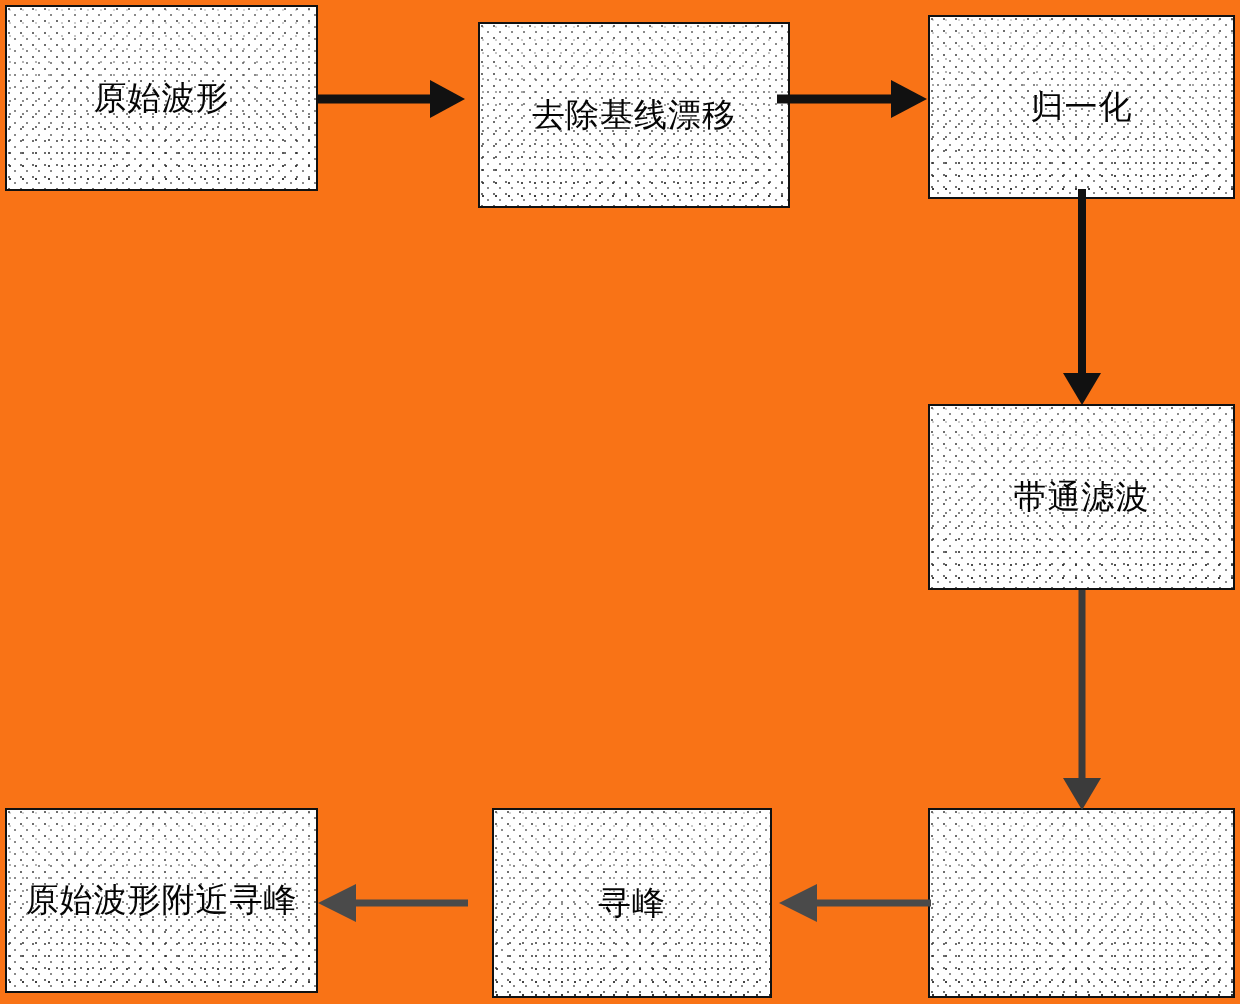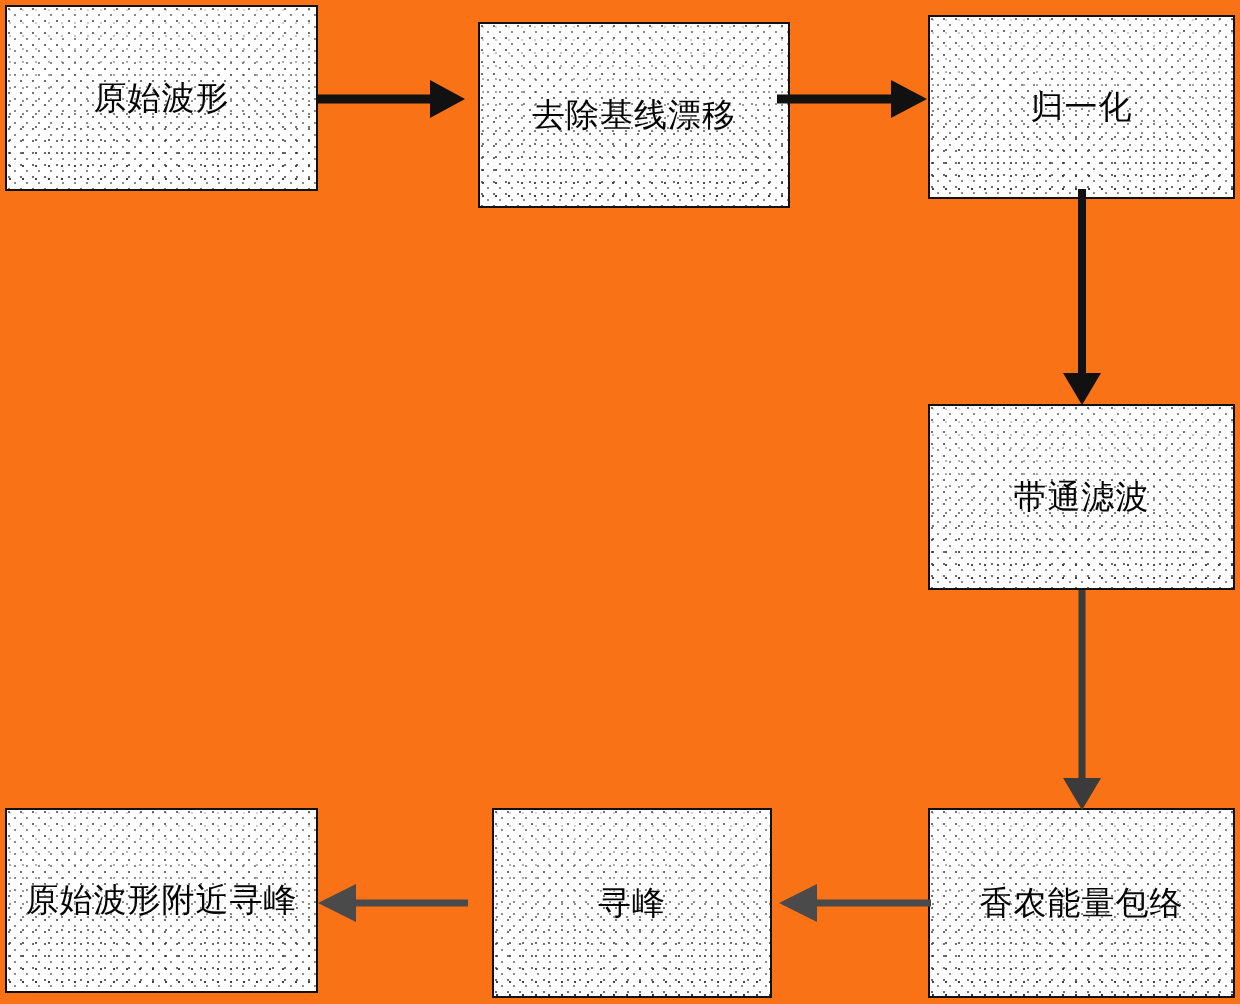--- a/index.html
+++ b/index.html
@@ -97,21 +97,20 @@
     <span class="node-label">归一化</span>
   </div>
 
   <div class="node" style="left:928px; top:404px; width:307px; height:186px;align-items:center;">
     <span class="node-dots"></span>
     <span class="node-label">带通滤波</span>
   </div>
 
   <div class="node" style="left:928px; top:808px; width:307px; height:190px;">
     <span class="node-dots"></span>
-    <span class="node-label">香农能量包络</span>
   </div>
 
   <div class="node" style="left:465px; top:808px; width:280px; height:190px;margin-left:27px;">
     <span class="node-dots"></span>
     <span class="node-label">寻峰</span>
   </div>
 
   <div class="node shadowed" style="left:5px; top:808px; width:313px; height:185px;">
     <span class="node-dots"></span>
     <span class="node-label">原始波形附近寻峰</span>

